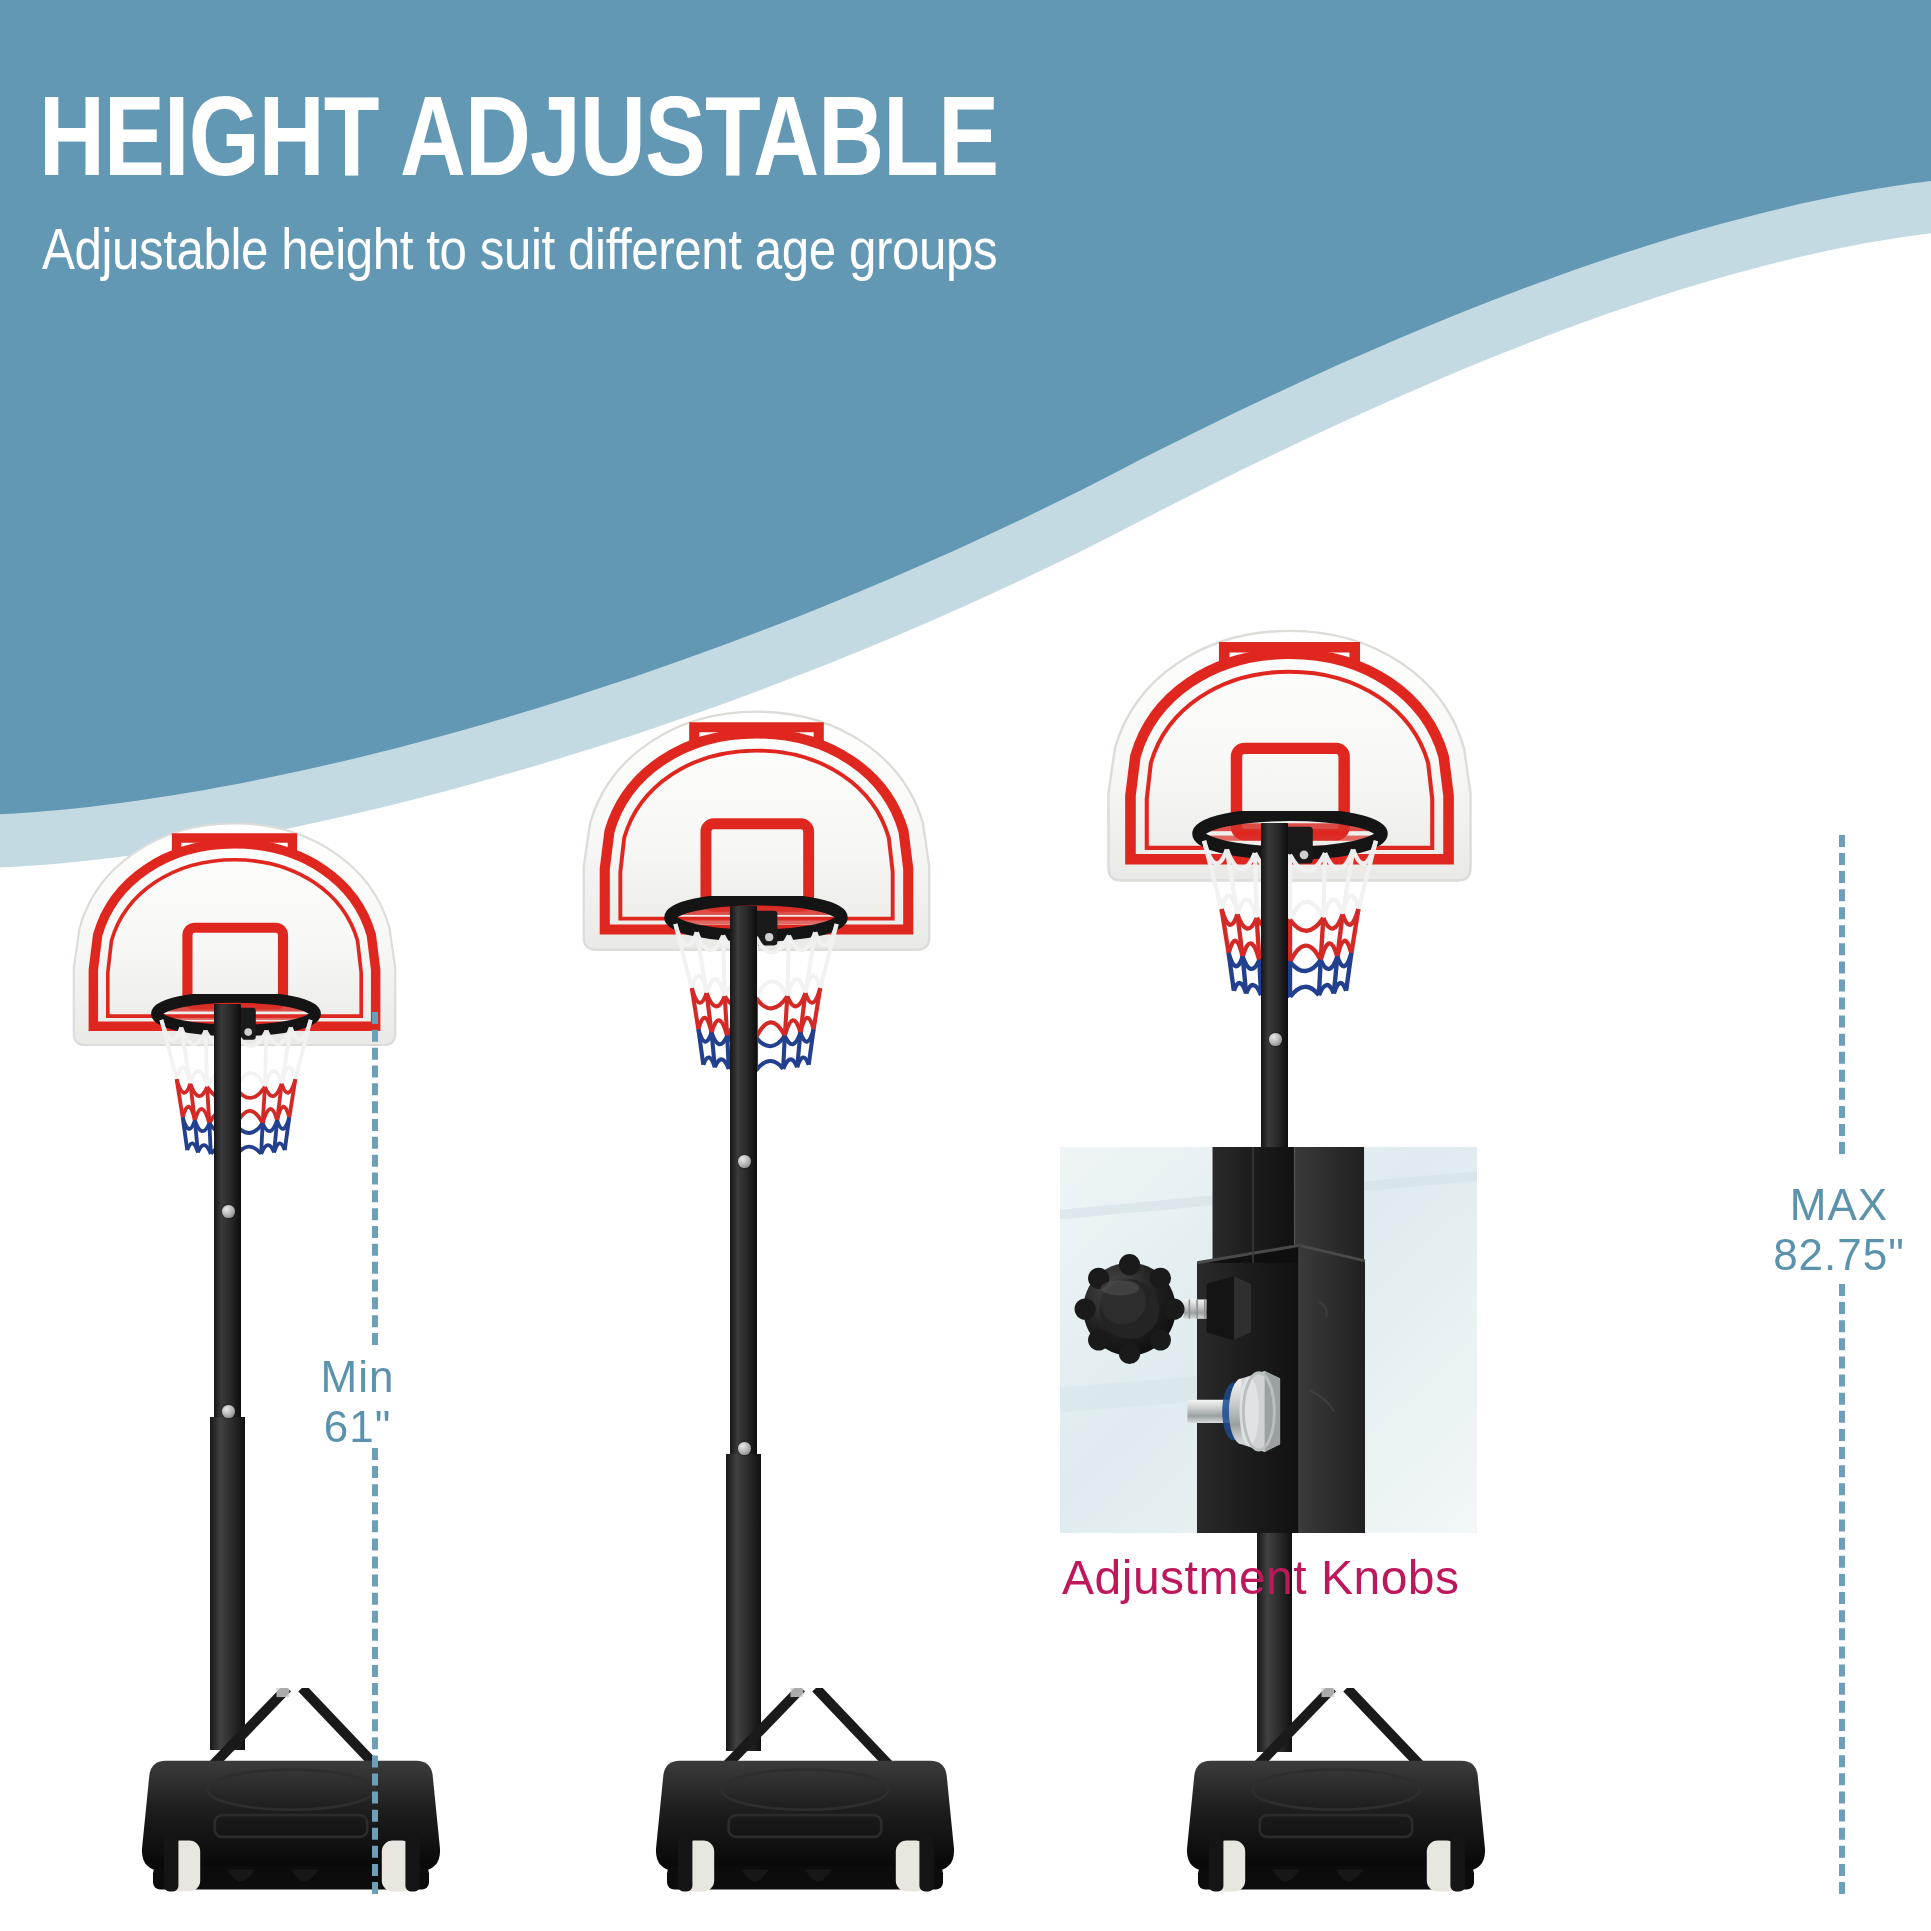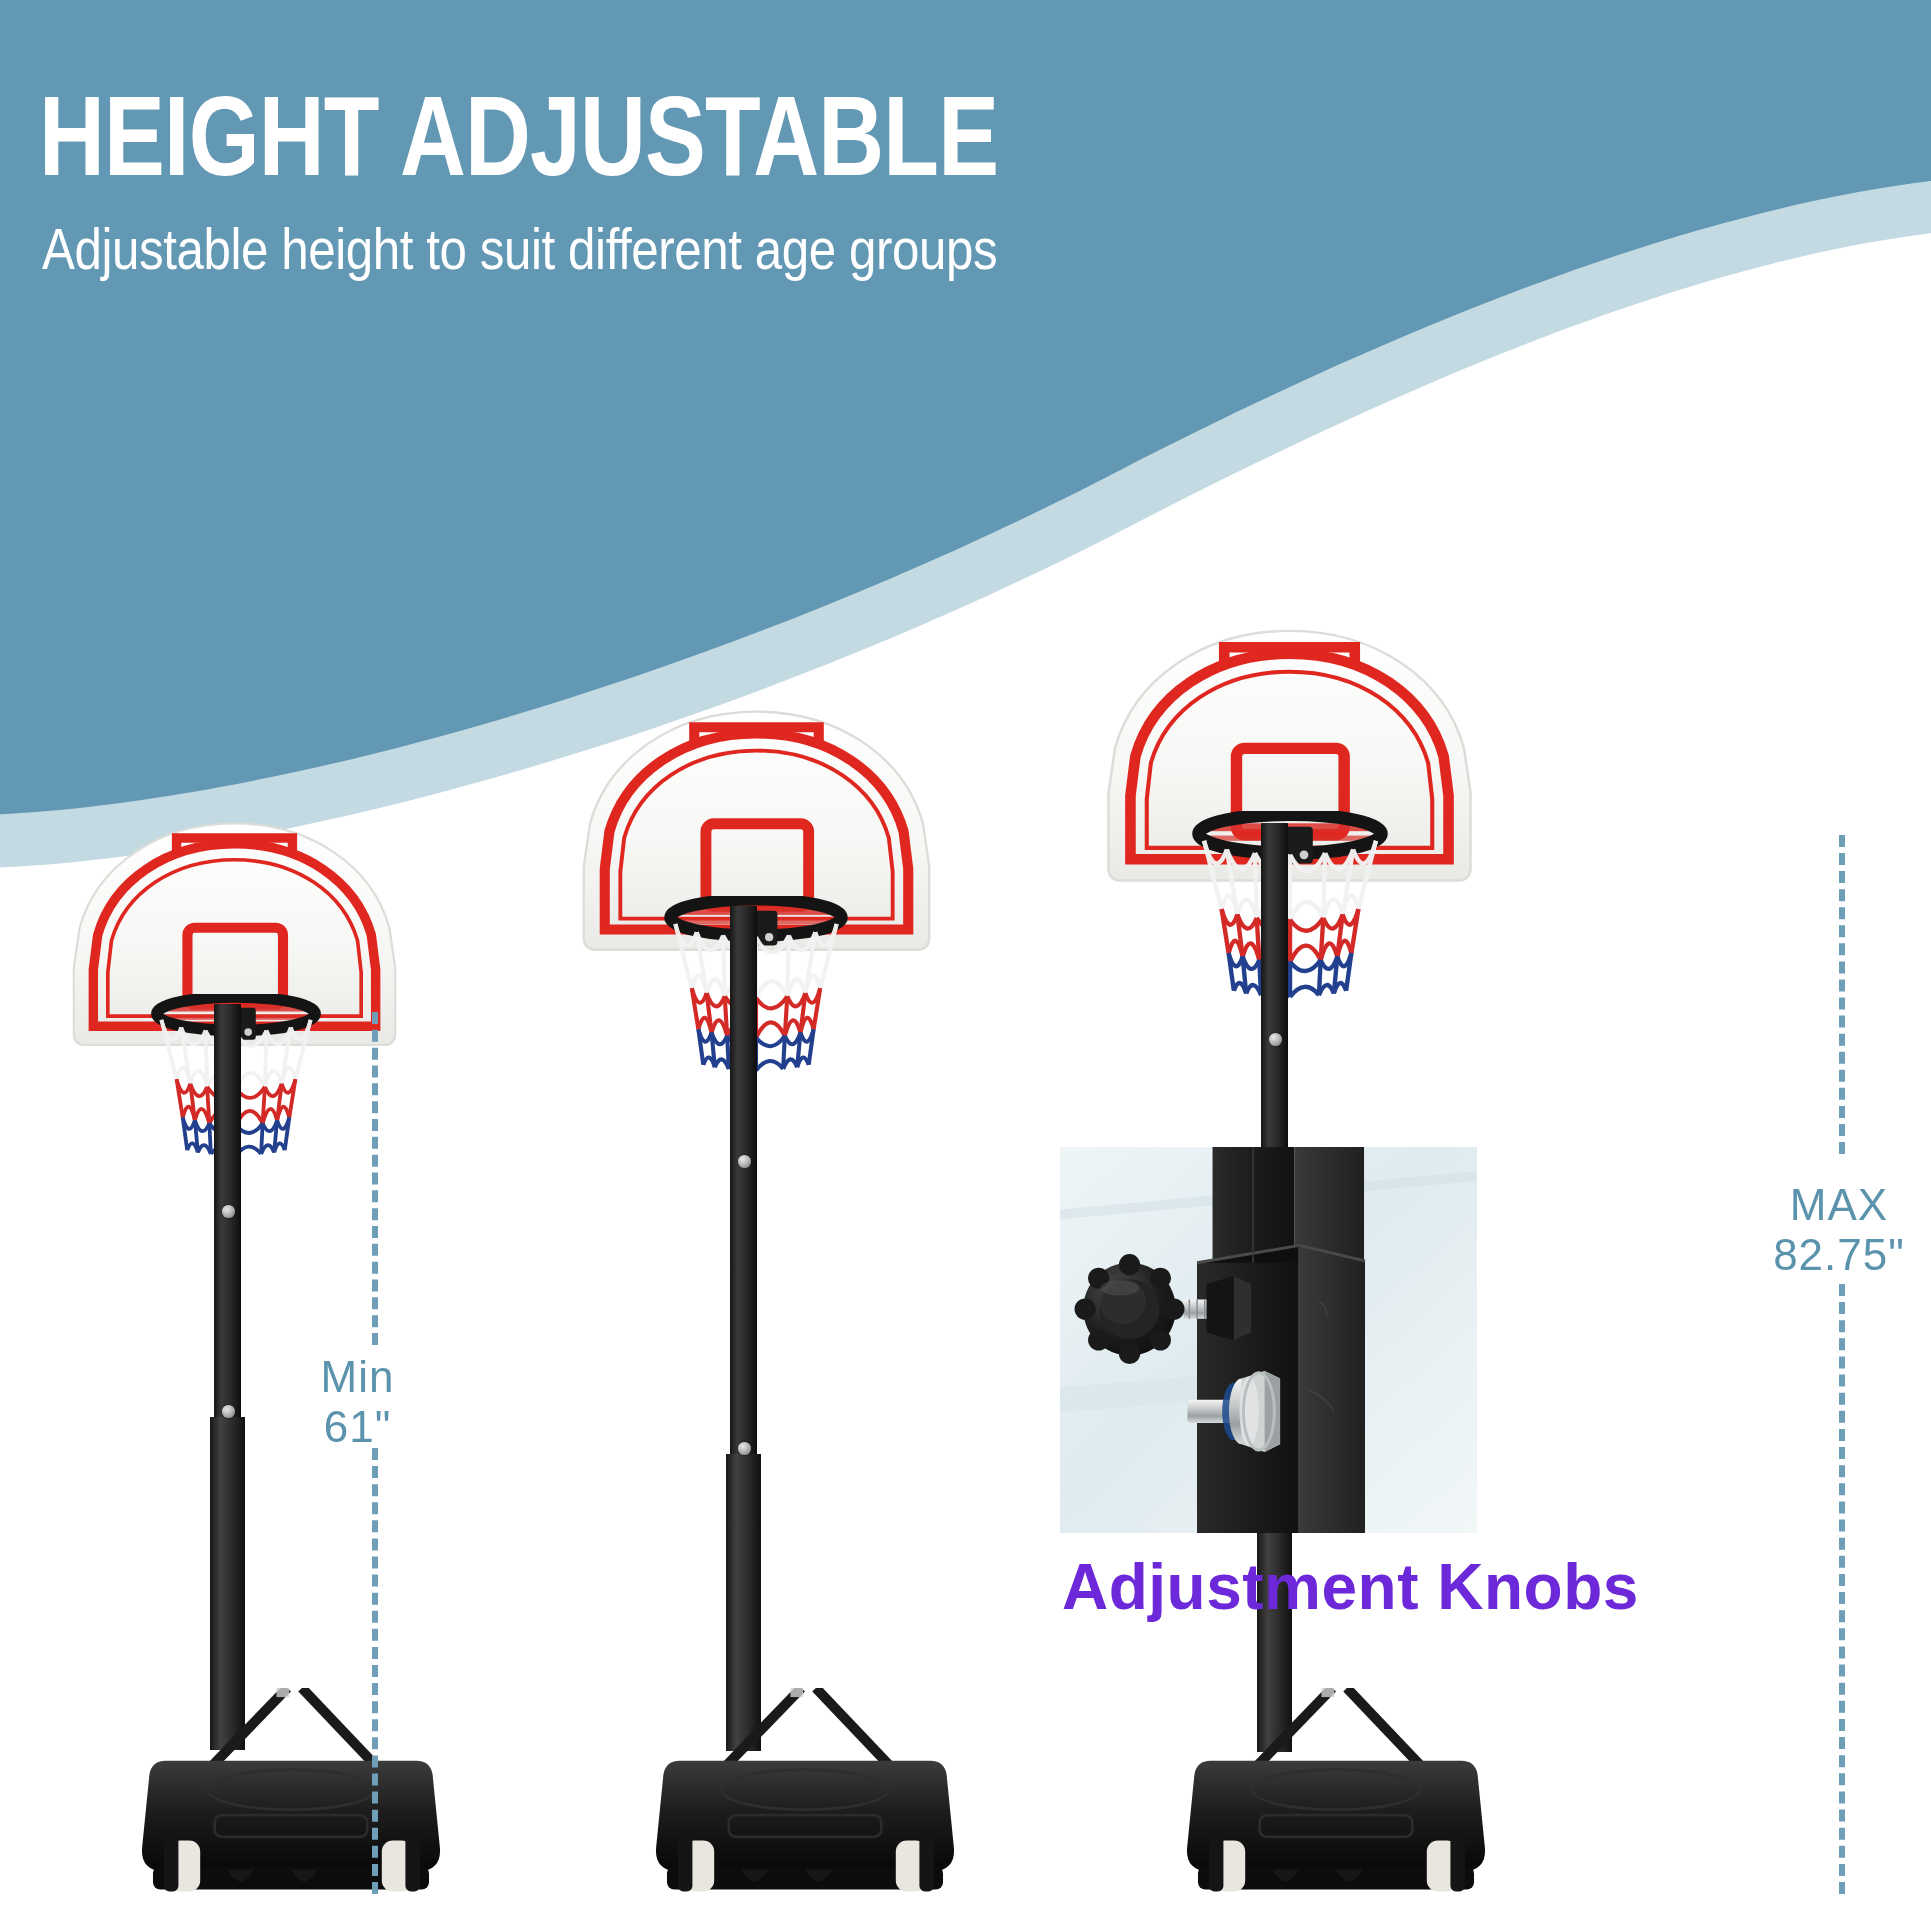--- a/index.html
+++ b/index.html
@@ -44,21 +44,21 @@
         background:radial-gradient(circle at 35% 32%,#e9e9e9 0%,#b6b6b6 48%,#6e6e6e 100%);
         box-shadow:0 0 1.9px rgba(0,0,0,.6);}
 
   
   .base-wrap{position:absolute;}
   .base-wrap svg{display:block;}
 
   
   #inset{position:absolute;overflow:hidden;
      background:linear-gradient(160deg,#eef4f6 0%,#e4eef1 40%,#dbe8ec 70%,#eaf2f4 100%);}
-  #inset-caption{position:absolute;color:#6d28d9;font-size:64px;font-weight:700;
+  #inset-caption{position:absolute;color:#be185d;font-size:48px;font-weight:400;
      letter-spacing:0.5px;white-space:nowrap;}
 </style>
 </head>
 <body>
 
 <div id="stage">
 
   <div id="banner-wrap">
     <svg id="banner-blue" viewBox="0 0 2000 900" preserveAspectRatio="none">
       <defs>

